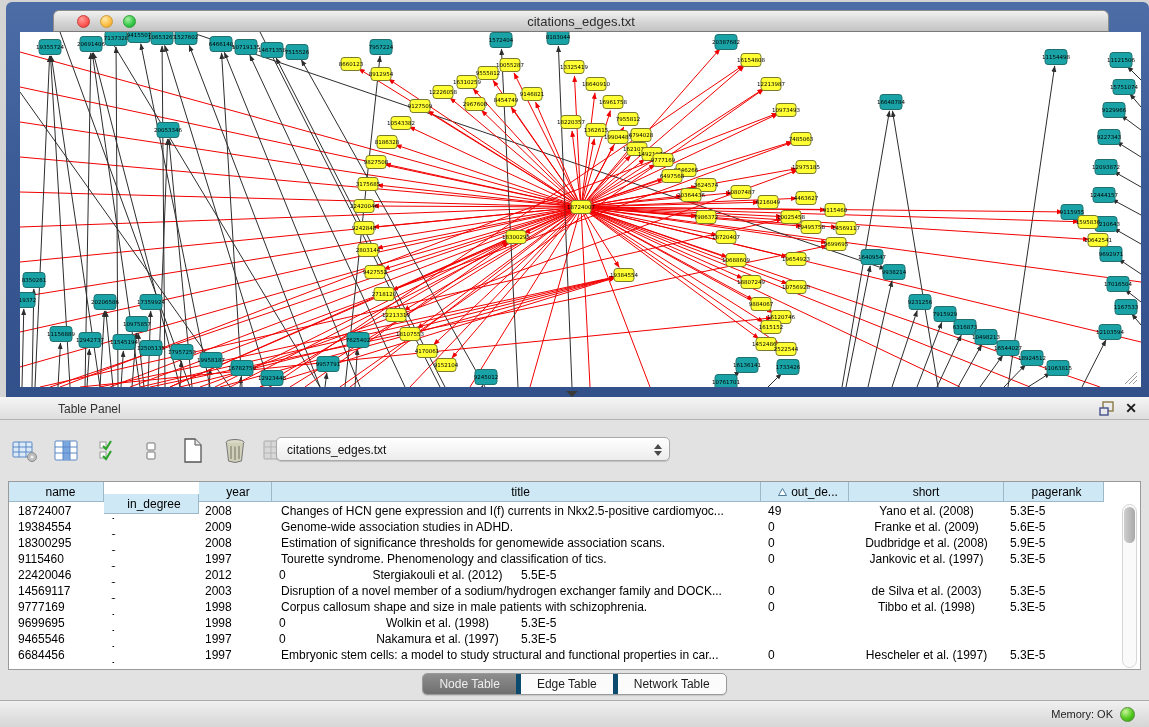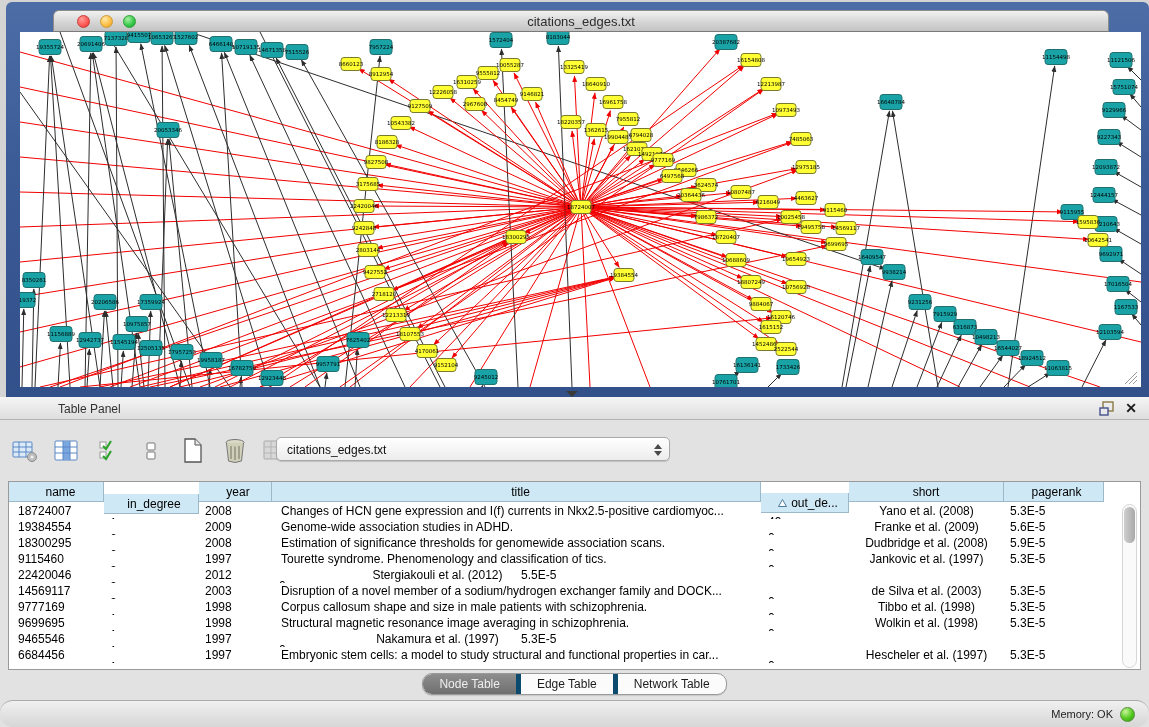--- a/index.html
+++ b/index.html
@@ -61,39 +61,39 @@
     border-bottom:1px solid #9cb9ca; display:flex; align-items:center;
     justify-content:center; font-size:12px; color:#000; gap:4px; }
   .tbody { position:absolute; left:0; top:21px; }
   .tr { display:flex; height:16px; }
   .td { font-size:12px; color:#000; line-height:16px; white-space:nowrap;
     overflow:hidden; }
   .c0{width:95px;  padding-left:9px;}
   .c1{width:95px;  padding-left:6px;margin-top:12px;}
   .c2{width:73px;  padding-left:6px;}
   .c3{width:489px; padding-left:9px;}
-  .c4{width:88px;  padding-left:7px;margin-top:11px;}
+  .c4{width:88px;  padding-left:7px;}
   .c5{width:155px; text-align:center;}
   .c6{width:100px; padding-left:6px;}
   .vscroll { position:absolute; right:3px; top:22px; width:15px; height:164px;
     background:#fafafa; border:1px solid #d6d6d6; border-radius:8px; }
   .vthumb { position:absolute; left:1px; top:2px; width:11px; height:36px;
     border-radius:6px; background:linear-gradient(90deg,#cfcfcf,#a8a8a8); }
 
   .tabsbar { position:absolute; left:0; top:276px; width:100%; display:flex;
     justify-content:center; }
-  .seg { display:inline-flex; border:1px solid #9a9a9a; border-radius:10px;
+  .seg { display:inline-flex; border:1px solid #9a9a9a; border-radius:5px;
     overflow:hidden; background:#fbfbfb; box-shadow:0 1px 1px rgba(0,0,0,.12); }
   .seg-item { padding:3px 16px; font-size:12px; color:#1c1c1c; border-left:5px solid #0c4a6e; }
   .seg-item:first-child { border-left:none; }
   .seg-item.active { background:linear-gradient(180deg,#8e8e8e,#6f6f6f);
     color:#efefef; }
 
   .statusbar { position:absolute; left:0; bottom:0; width:100%; height:27px;
-    background:linear-gradient(180deg,#f0f0f0,#d6d6d6); border-top:1px solid #ababab;border-radius:13px; }
+    background:linear-gradient(180deg,#f0f0f0,#d6d6d6); border-top:1px solid #ababab; }
   .mem-label { position:absolute; right:36px; top:7px; font-size:11px; color:#222; }
   .mem-led { position:absolute; right:14px; top:6px; width:15px; height:15px;
     border-radius:50%; border:1px solid #57903a;
     background:radial-gradient(circle at 35% 28%,#c9f59a,#52c91e 55%,#2f9a12); }
 </style>
 </head>
 <body>
 
 <div class="net-frame">
   <div class="net-titlebar">
@@ -707,21 +707,20 @@
           <div class="td c2">1998</div>
           <div class="td c3">Corpus callosum shape and size in male patients with schizophrenia.</div>
           <div class="td c4">0</div>
           <div class="td c5">Tibbo et al. (1998)</div>
           <div class="td c6">5.3E-5</div>
         </div>
         <div class="tr">
           <div class="td c0">9699695</div>
           <div class="td c1">1</div>
           <div class="td c2">1998</div>
-          <div class="td c3">Structural magnetic resonance image averaging in schizophrenia.</div>
           <div class="td c4">0</div>
           <div class="td c5">Wolkin et al. (1998)</div>
           <div class="td c6">5.3E-5</div>
         </div>
         <div class="tr">
           <div class="td c0">9465546</div>
           <div class="td c1">1</div>
           <div class="td c2">1997</div>
           <div class="td c4">0</div>
           <div class="td c5">Nakamura et al. (1997)</div>

